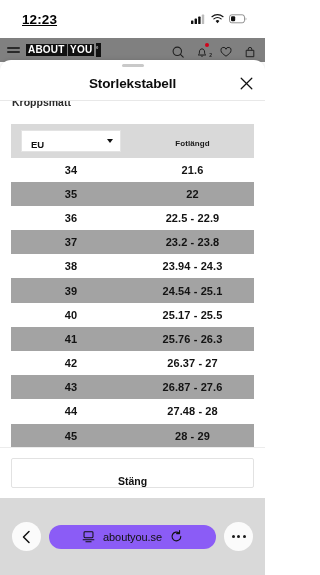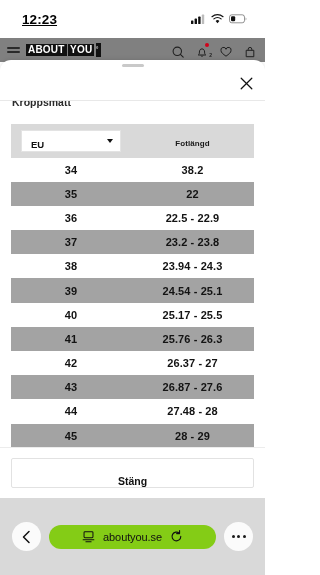--- a/index.html
+++ b/index.html
@@ -297,21 +297,21 @@
     display: flex;
     align-items: center;
     justify-content: center;
     cursor: pointer;
     flex: none;
   }
   #url-pill {
     flex: 1;
     height: 24px;
     border-radius: 15px;
-    background: #84cc16;
+    background: #8b5cf6;
     display: flex;
     align-items: center;
     justify-content: center;
     gap: 8px;
     padding: 0 10px;
     box-sizing: border-box;
     cursor: pointer;
   }
   #url-text {
     font-size: 11px;
@@ -393,20 +393,21 @@
         </svg>
       </div>
     </div>
   </div>
 
   <div id="sheet">
 
     <div id="grabber"></div>
 
     <div id="sheet-header">
+      <div id="sheet-title">Storlekstabell</div>
       <div id="close-btn">
         <svg width="13" height="13" viewBox="0 0 13 13">
           <line x1="1.2" y1="1.2" x2="11.8" y2="11.8" stroke="#111" stroke-width="1.25" stroke-linecap="round"></line>
           <line x1="11.8" y1="1.2" x2="1.2" y2="11.8" stroke="#111" stroke-width="1.25" stroke-linecap="round"></line>
         </svg>
       </div>
     </div>
     <div id="sheet-divider"></div>
 
     <div id="sheet-body">
@@ -423,21 +424,21 @@
               </div>
             </th>
             <th class="th-cell th-right">
               <span class="col-head-text">Fotlängd</span>
             </th>
           </tr>
         </thead>
         <tbody id="table-body">
             <tr class="data-row odd">
               <td class="data-cell left">34</td>
-              <td class="data-cell right">38.2</td>
+              <td class="data-cell right">21.6</td>
             </tr>
             <tr class="data-row even">
               <td class="data-cell left">35</td>
               <td class="data-cell right">22</td>
             </tr>
             <tr class="data-row odd">
               <td class="data-cell left">36</td>
               <td class="data-cell right">22.5 - 22.9</td>
             </tr>
             <tr class="data-row even">

